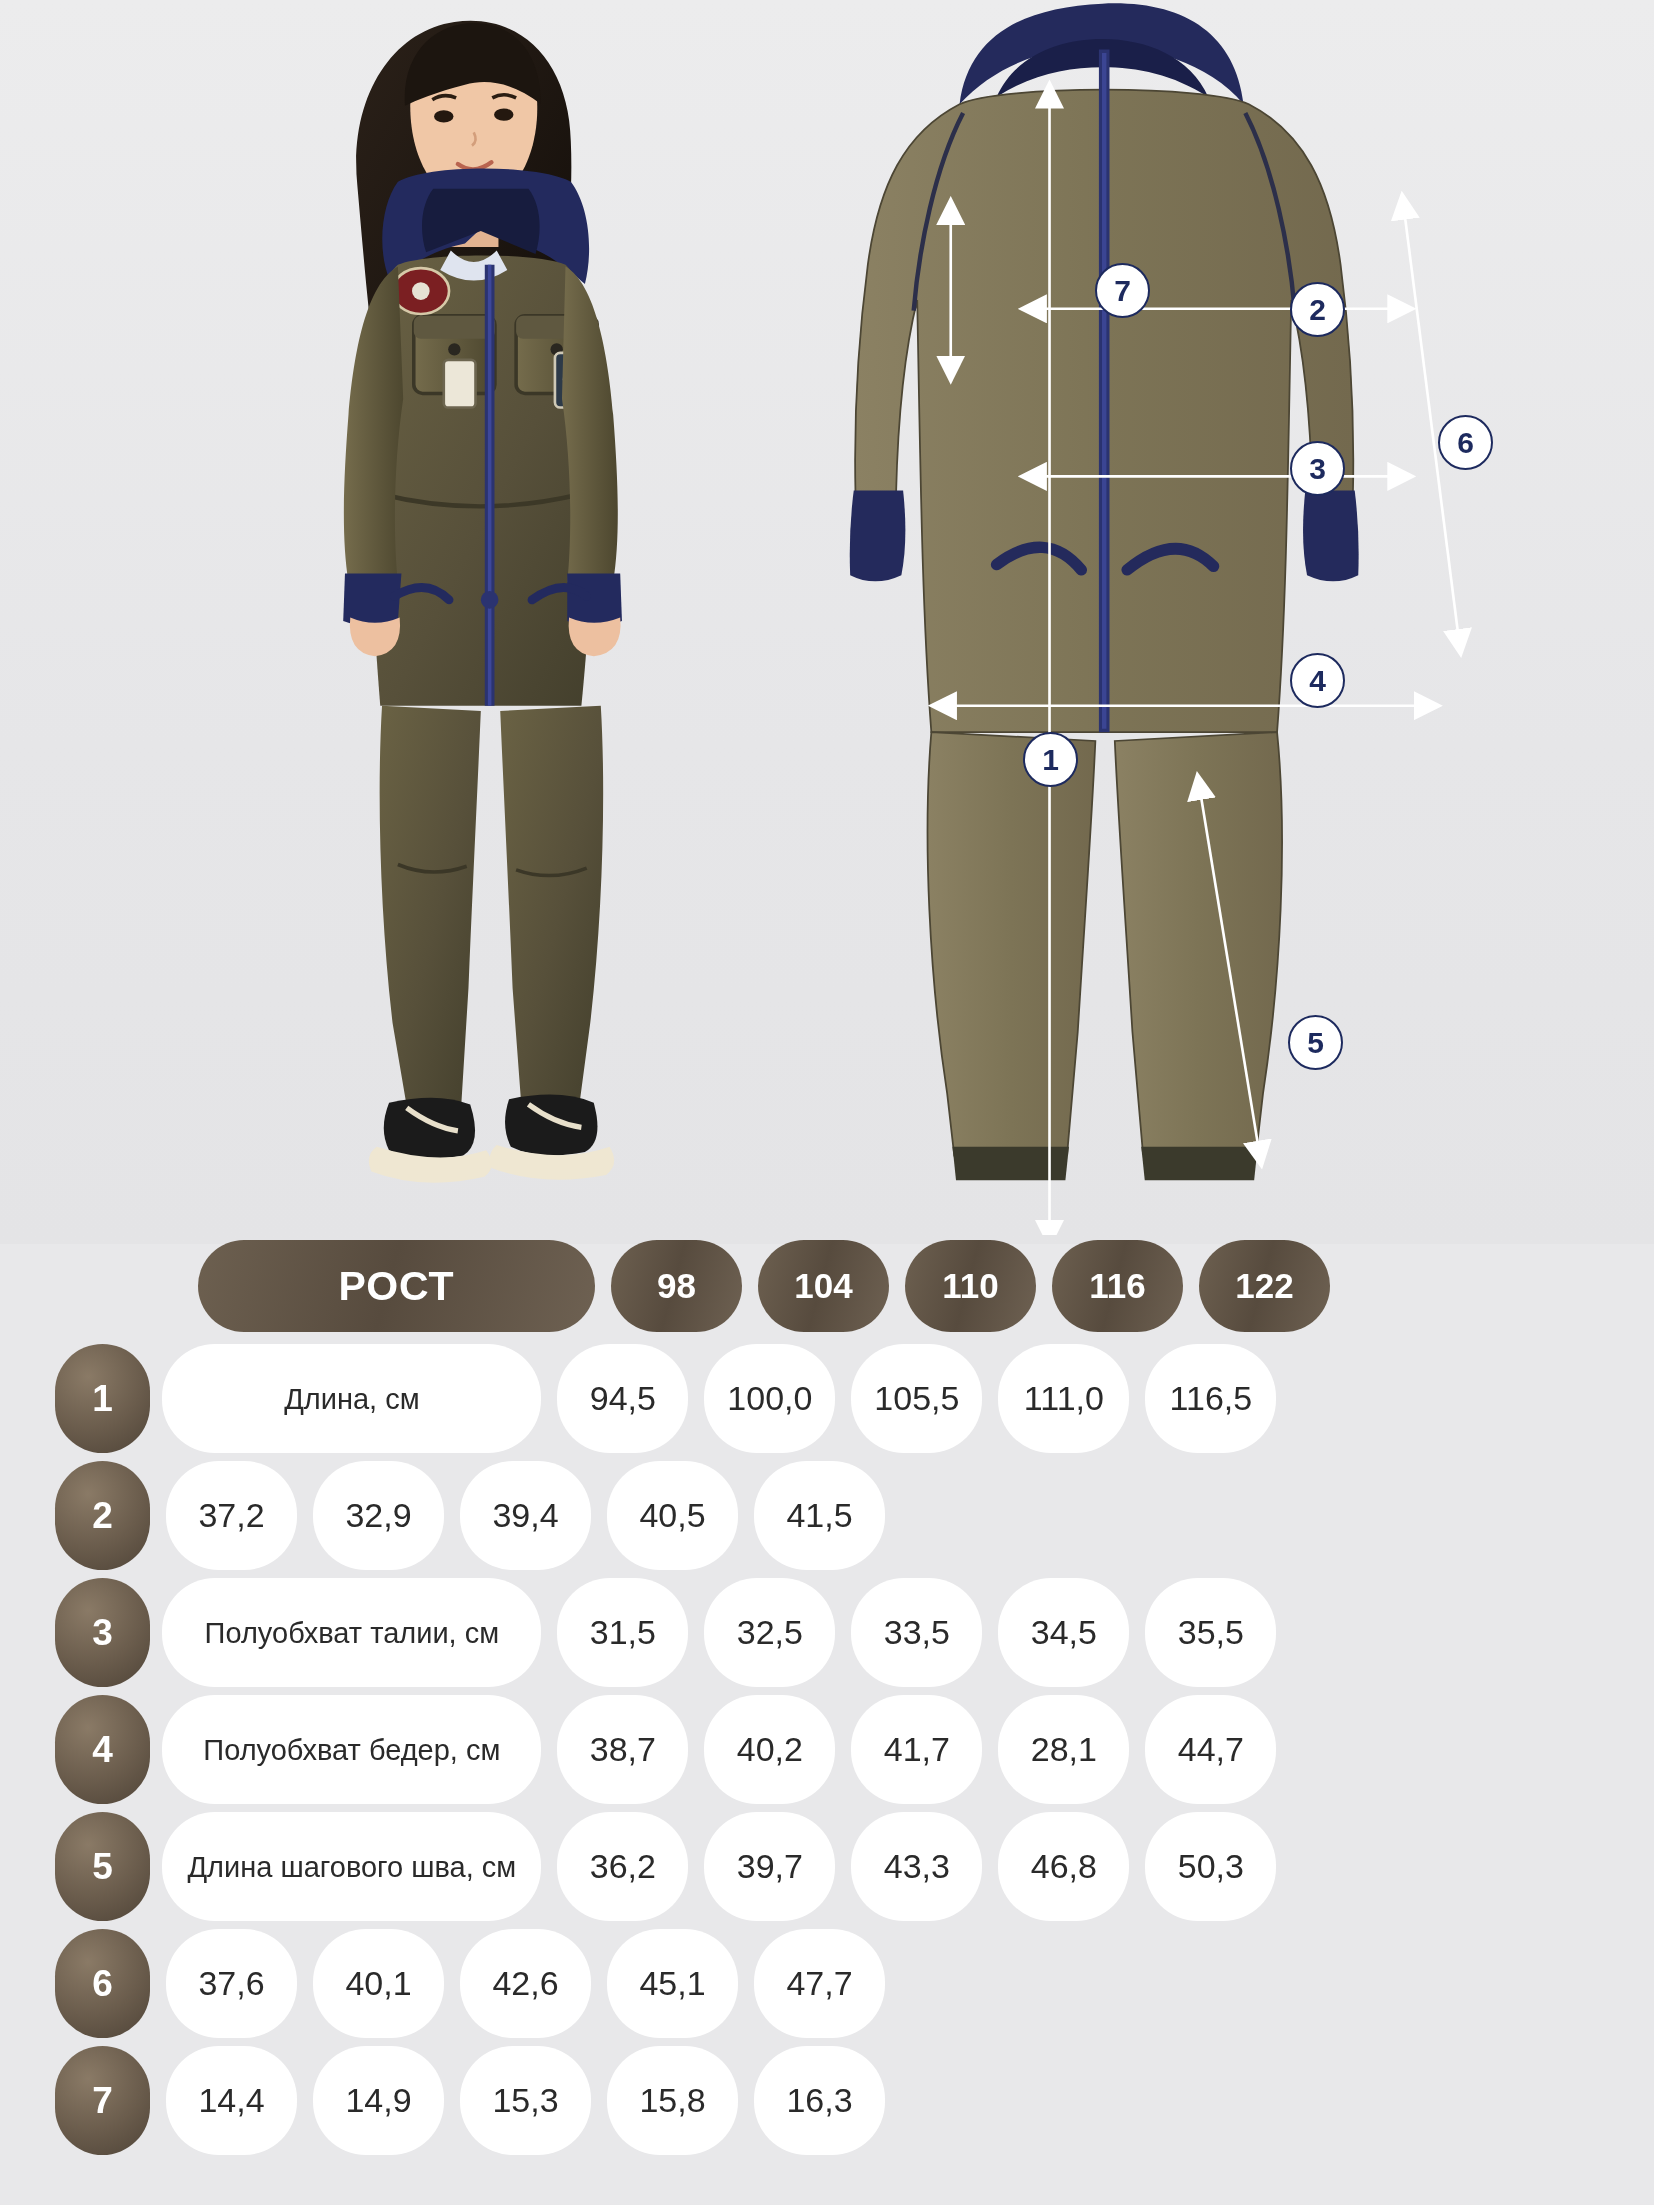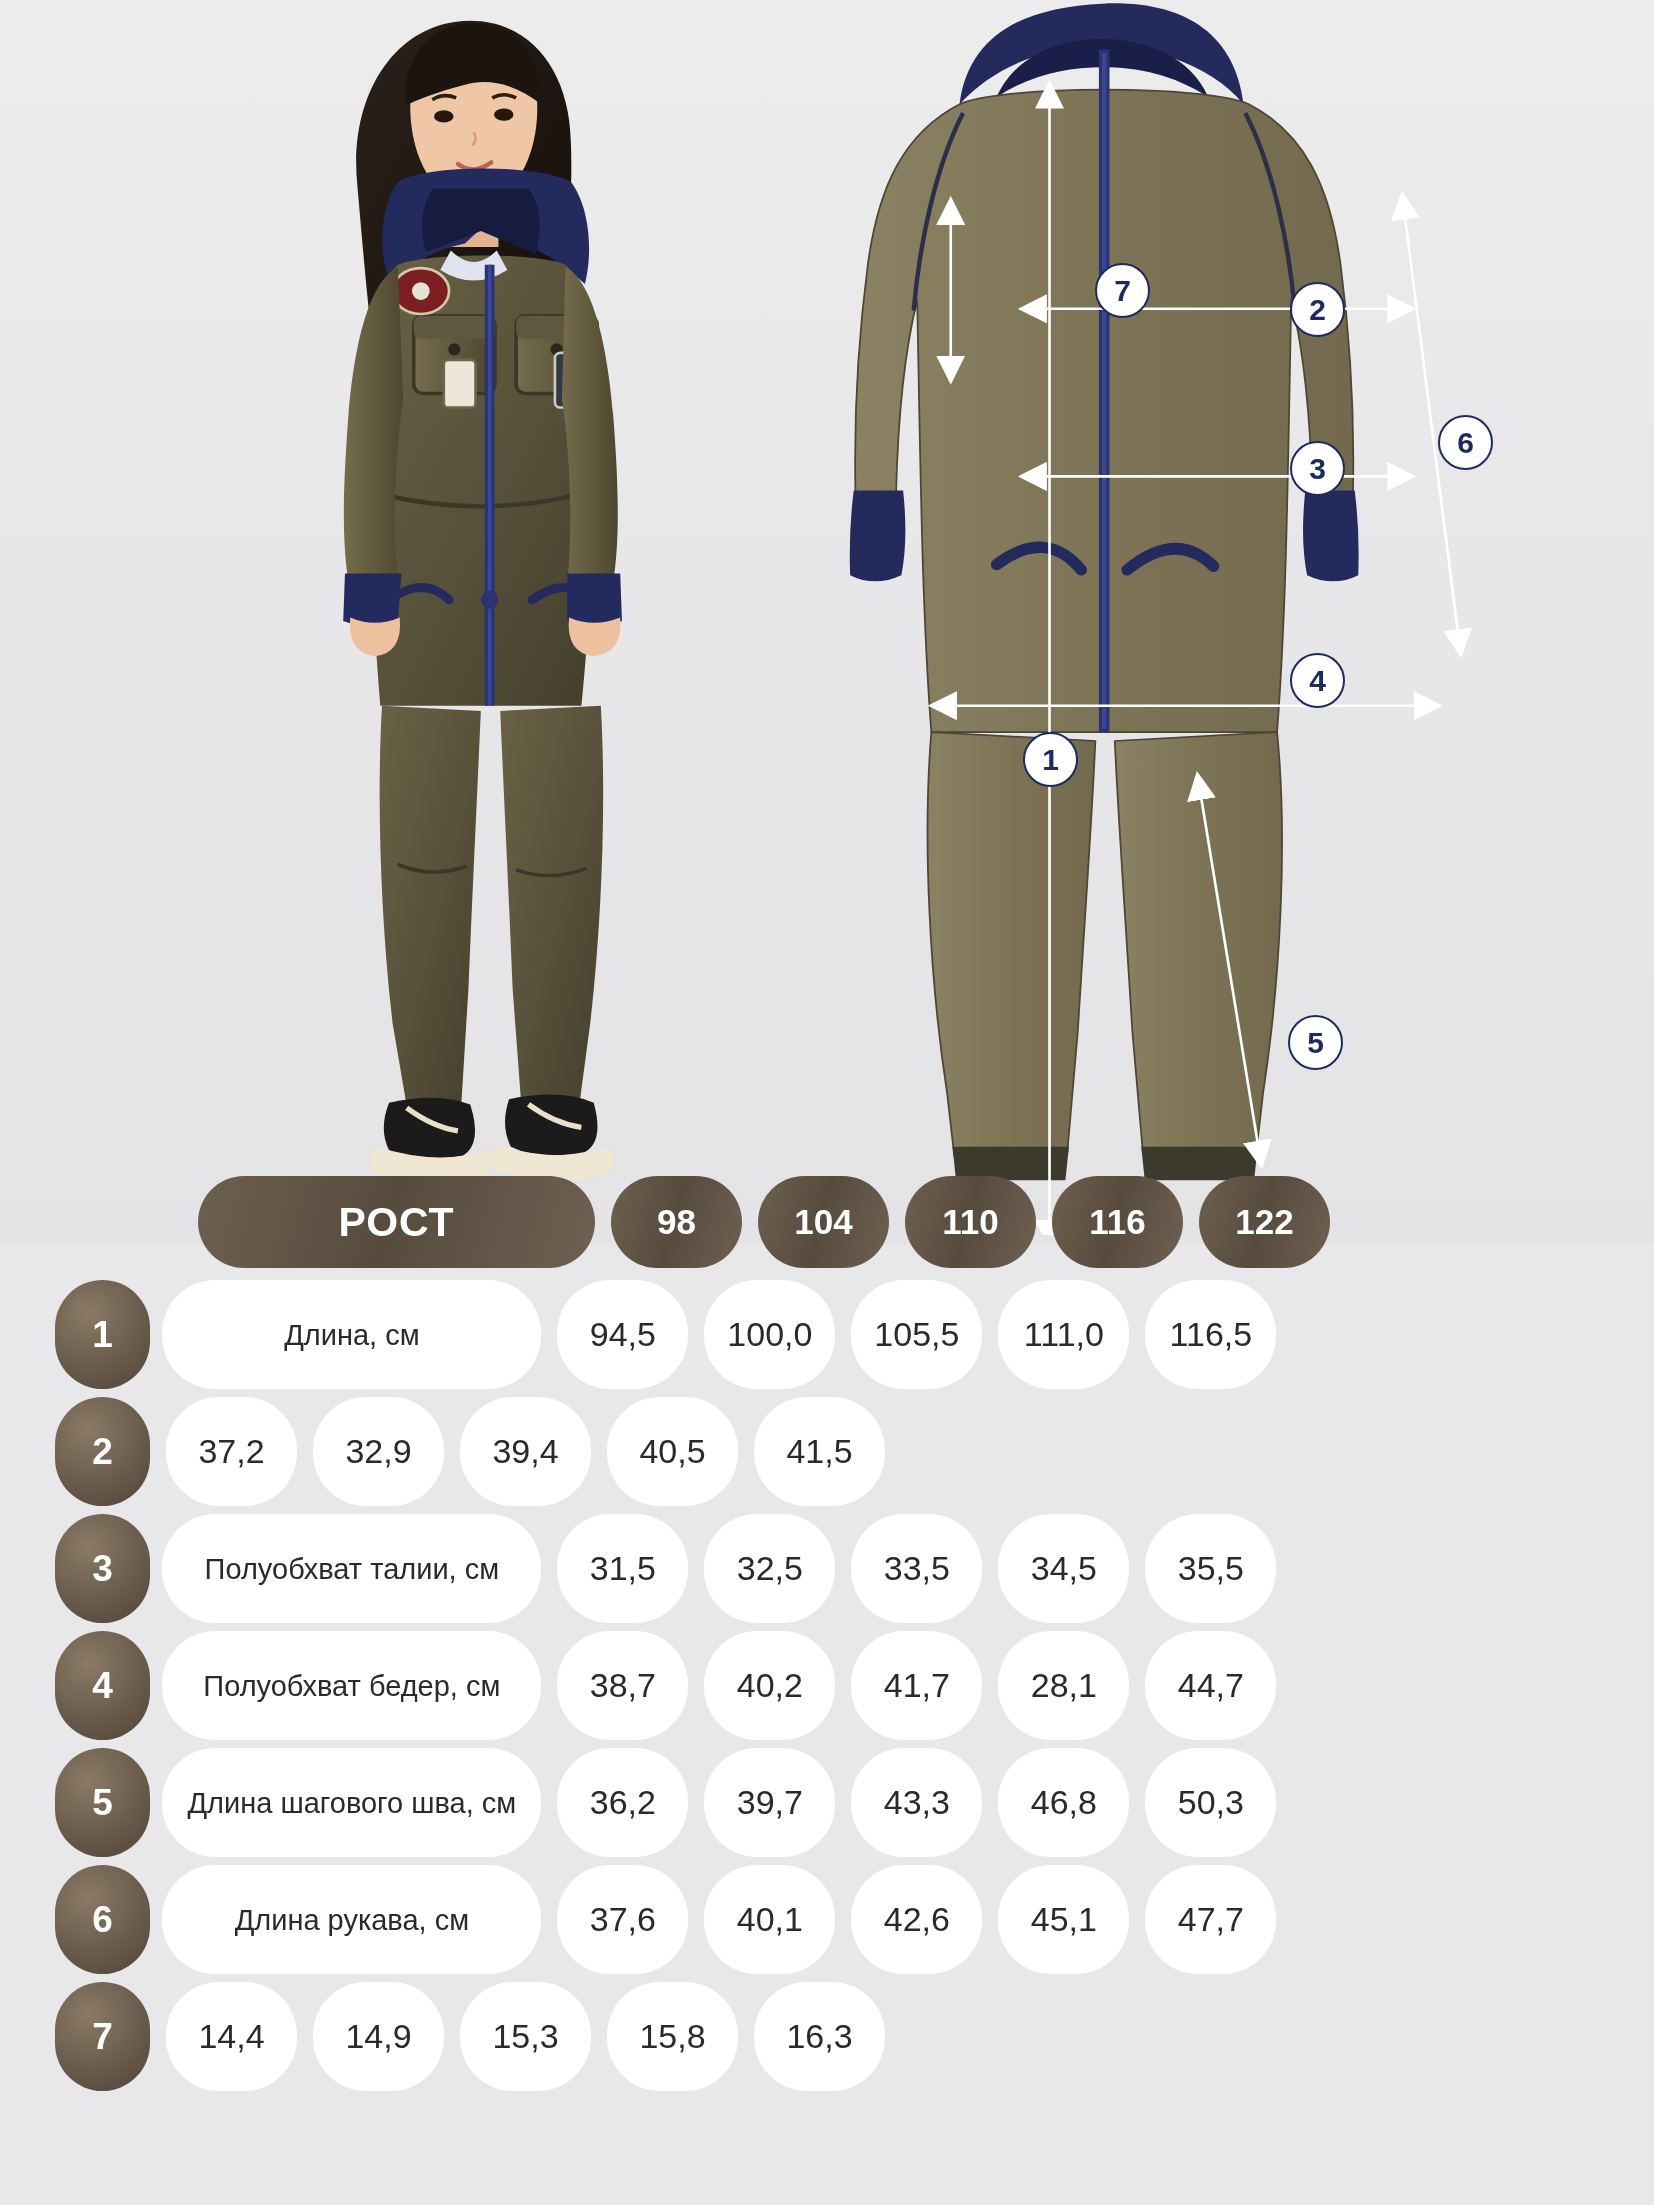--- a/index.html
+++ b/index.html
@@ -39,21 +39,21 @@
     color: #1d2a5e;
     font-size: 30px; font-weight: bold;
     display: flex; align-items: center; justify-content: center;
     font-family: "Liberation Sans", sans-serif;
     z-index: 5;
   }
 
   
   .table {
     position: absolute;
-    left: 0; top: 1176px;
+    left: 0; top: 1240px;
     width: 1443px;
   }
 
   .row {
     display: flex;
     align-items: stretch;
     margin-bottom: 8px;
     height: 109px;
   }
   .row.header { height: 92px; margin-bottom: 12.4px; }
@@ -319,21 +319,20 @@
     <div class="pill name">Длина шагового шва, см</div>
     <div class="pill val">36,2</div>
     <div class="pill val">39,7</div>
     <div class="pill val">43,3</div>
     <div class="pill val">46,8</div>
     <div class="pill val">50,3</div>
   </div>
 
   <div class="row">
     <div class="num">6</div>
-    <div class="pill name">Длина рукава, см</div>
     <div class="pill val">37,6</div>
     <div class="pill val">40,1</div>
     <div class="pill val">42,6</div>
     <div class="pill val">45,1</div>
     <div class="pill val">47,7</div>
   </div>
 
   <div class="row">
     <div class="num">7</div>
     <div class="pill val">14,4</div>

